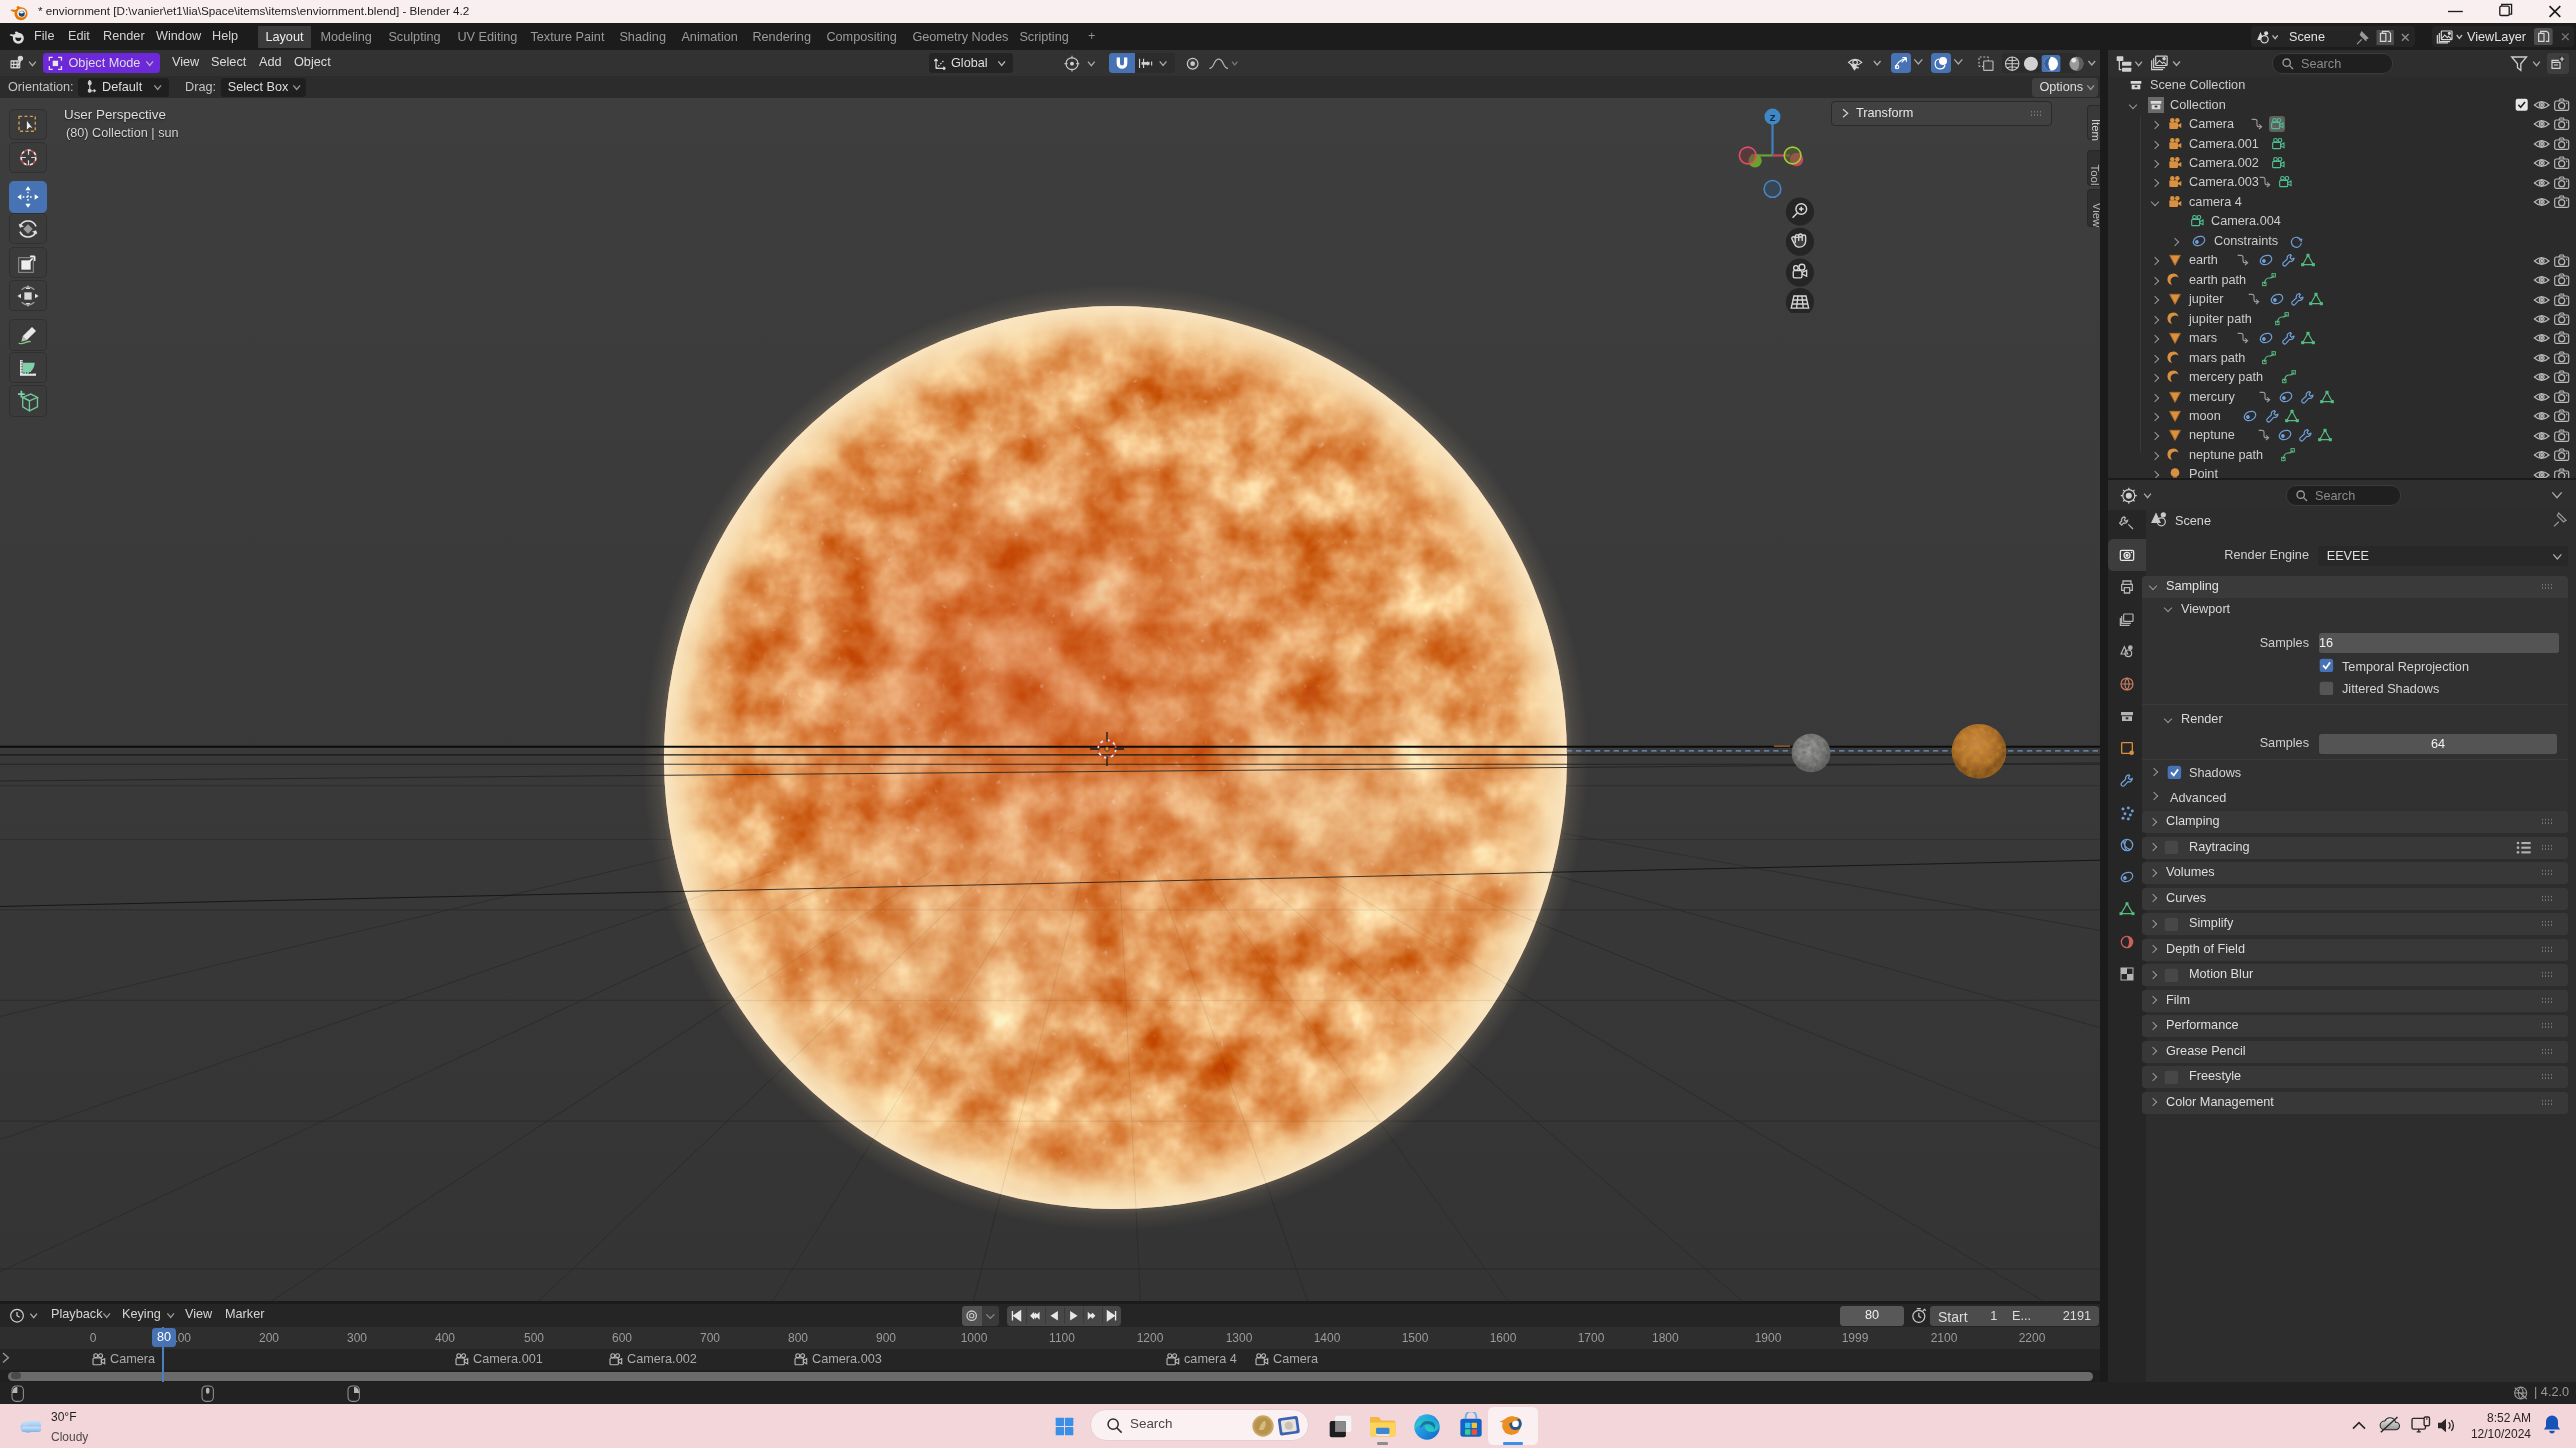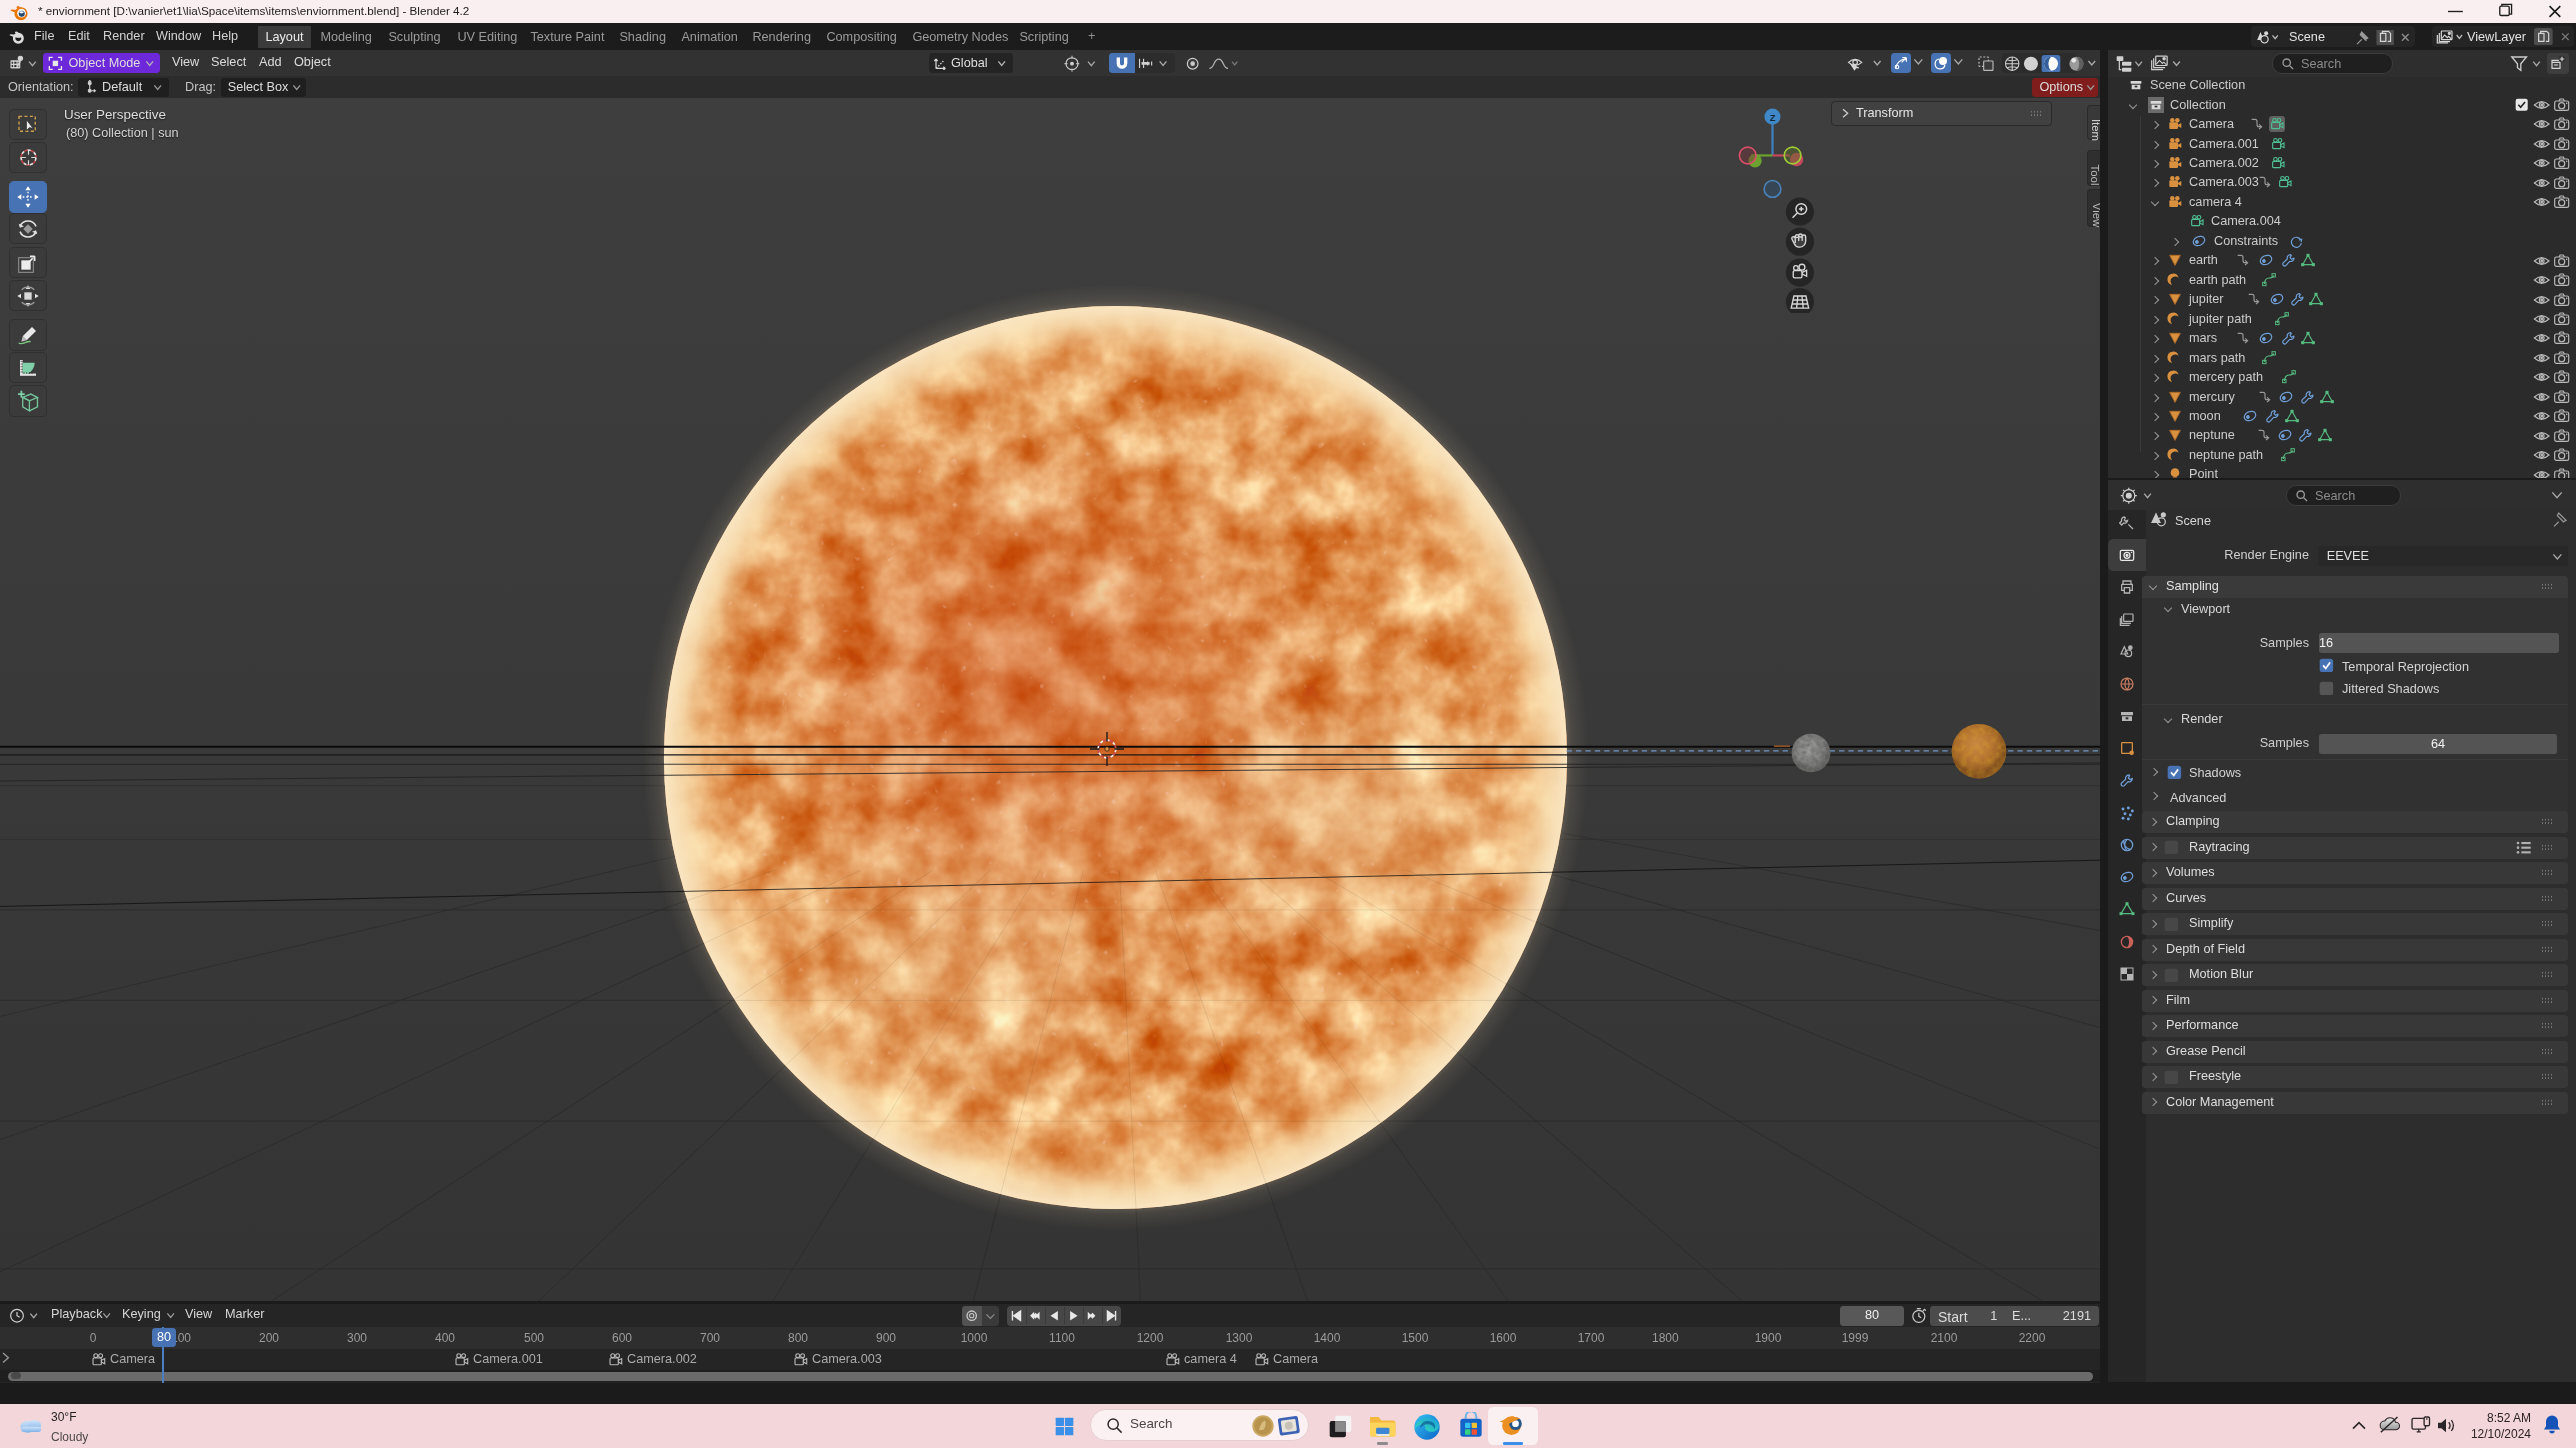--- a/index.html
+++ b/index.html
@@ -290,21 +290,21 @@
           <path d="M2 2 l5 6 l5 -6" fill="none" stroke="#999" stroke-width="2"></path>
         </svg>
       </div>
       <div class="abs" style="left:185px;top:4px;font-size:12.7px;color:#c3c3c3">Drag:</div>
       <div class="pill" style="left:221px;top:2px;width:85px;height:19px;background:#1f1f1f">
         <div class="abs" style="left:6.7px;top:2px;font-size:12.7px">Select Box</div>
         <svg class="abs" style="left:71px;top:6px" width="9.4" height="6.7" viewBox="0 0 14 10">
           <path d="M2 2 l5 6 l5 -6" fill="none" stroke="#999" stroke-width="2"></path>
         </svg>
       </div>
-      <div class="pill" style="left:2032px;top:2px;width:66px;height:19px;background:#7f1d1d">
+      <div class="pill" style="left:2032px;top:2px;width:66px;height:19px;background:#404040">
         <div class="abs" style="left:7.4px;top:2px;font-size:12.7px">Options</div>
         <svg class="abs" style="left:54px;top:6px" width="9.4" height="6.7" viewBox="0 0 14 10">
           <path d="M2 2 l5 6 l5 -6" fill="none" stroke="#999" stroke-width="2"></path>
         </svg>
       </div>
     </div>
     <div class="abs" id="vcontent">
 
       <svg class="abs" style="left:0;top:0" width="2100" height="1205" viewBox="0 0 3130 1796">
         <g stroke="#2e2e2e" stroke-width="1.3">
@@ -1666,20 +1666,41 @@
     <div class="abs" style="left:1273px;top:48px;font-size:12.7px;color:#ababab">Camera</div>
     <div class="abs" style="left:0;top:66px;width:2100px;height:12px;background:#1f1f1f"></div>
     <div class="abs" style="left:8px;top:68px;width:2085px;height:8.7px;background:#6b6b6b;border-radius:4.7px"></div>
     <div class="abs" style="left:10.7px;top:68px;width:10.7px;height:7.4px;background:#4a4a4a;border-radius:4px"></div>
     <div class="abs" style="left:162px;top:23px;width:2px;height:56px;background:#4a7fc4"></div>
     <div class="abs" style="left:152px;top:23.5px;width:24px;height:19px;background:#4772b3;border-radius:3.4px;text-align:center;line-height:19px;font-size:12.7px;color:#fff">80</div>
     <svg class="abs" style="left:1.3px;top:47px" width="9.4" height="13.4" viewBox="0 0 14 20">
         <path d="M3 3 l8 7 l-8 7" fill="none" stroke="#999" stroke-width="2"></path>
       </svg>
     </div>
+  <div class="abs" id="statusbar">
+    <svg class="abs" style="left:11.4px;top:2.7px" width="13.4" height="17.4" viewBox="0 0 20 26">
+<rect x="1.5" y="1.5" width="17" height="23" rx="6" fill="none" stroke="#8f8f8f" stroke-width="1.6"></rect>
+        <path d="M1.5 12 h8 V3 a7 7 0 0 0 -7 6 z" fill="#b5b5b5"></path>
+      </svg>
+    <svg class="abs" style="left:201px;top:2.7px" width="13.4" height="17.4" viewBox="0 0 20 26">
+<rect x="1.5" y="1.5" width="17" height="23" rx="6" fill="none" stroke="#8f8f8f" stroke-width="1.6"></rect>
+        <rect x="7.5" y="4" width="5" height="9" rx="2.5" fill="#b5b5b5"></rect>
+      </svg>
+    <svg class="abs" style="left:347px;top:2.7px" width="13.4" height="17.4" viewBox="0 0 20 26">
+<rect x="1.5" y="1.5" width="17" height="23" rx="6" fill="none" stroke="#8f8f8f" stroke-width="1.6"></rect>
+        <path d="M18.5 12 h-8 V3 a7 7 0 0 1 7 6 z" fill="#b5b5b5"></path>
+      </svg>
+    <svg class="abs" style="left:2512px;top:3.4px" width="17.4" height="16" viewBox="0 0 26 24">
+<g fill="none" stroke="#9a9a9a" stroke-width="1.6">
+          <circle cx="13" cy="12" r="9"></circle>
+          <path d="M4 12 h18 M13 3 a13 13 0 0 1 0 18 M13 3 a13 13 0 0 0 0 18 M4 4 L22 21"></path>
+        </g>
+      </svg>
+    <div class="abs" style="left:2534px;top:3.4px;font-size:12.7px;color:#9a9a9a">| 4.2.0</div>
+    </div>
   <div class="abs" id="taskbar">
     <svg class="abs" style="left:17.4px;top:8px" width="27" height="24" viewBox="0 0 40 36">
 <defs>
           <linearGradient id="cl" x1="0" y1="0" x2="0" y2="1">
             <stop offset="0" stop-color="#cfe3f8"></stop>
             <stop offset="1" stop-color="#7fb2e8"></stop>
           </linearGradient>
         </defs>
 <ellipse cx="16" cy="22" rx="11" ry="9" fill="url(#cl)"></ellipse>
 <ellipse cx="26" cy="20" rx="10" ry="8" fill="url(#cl)"></ellipse>

